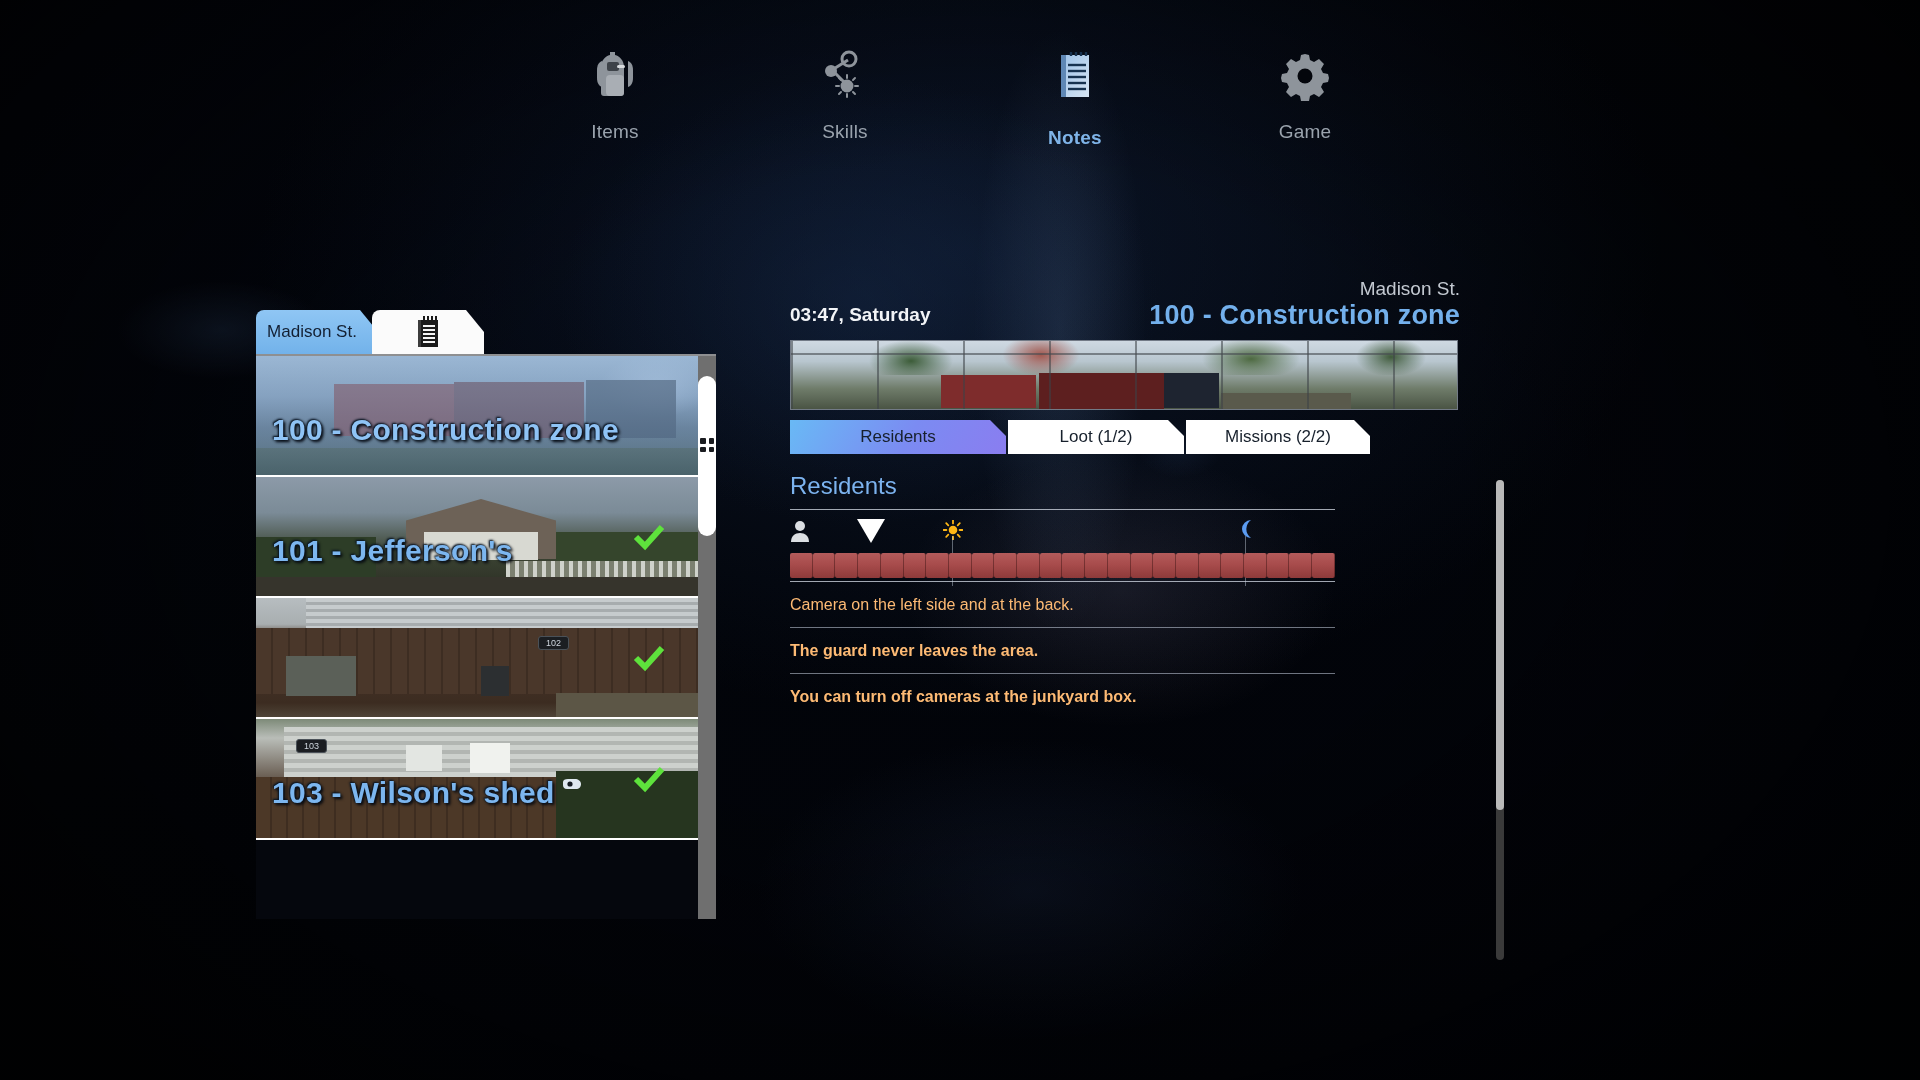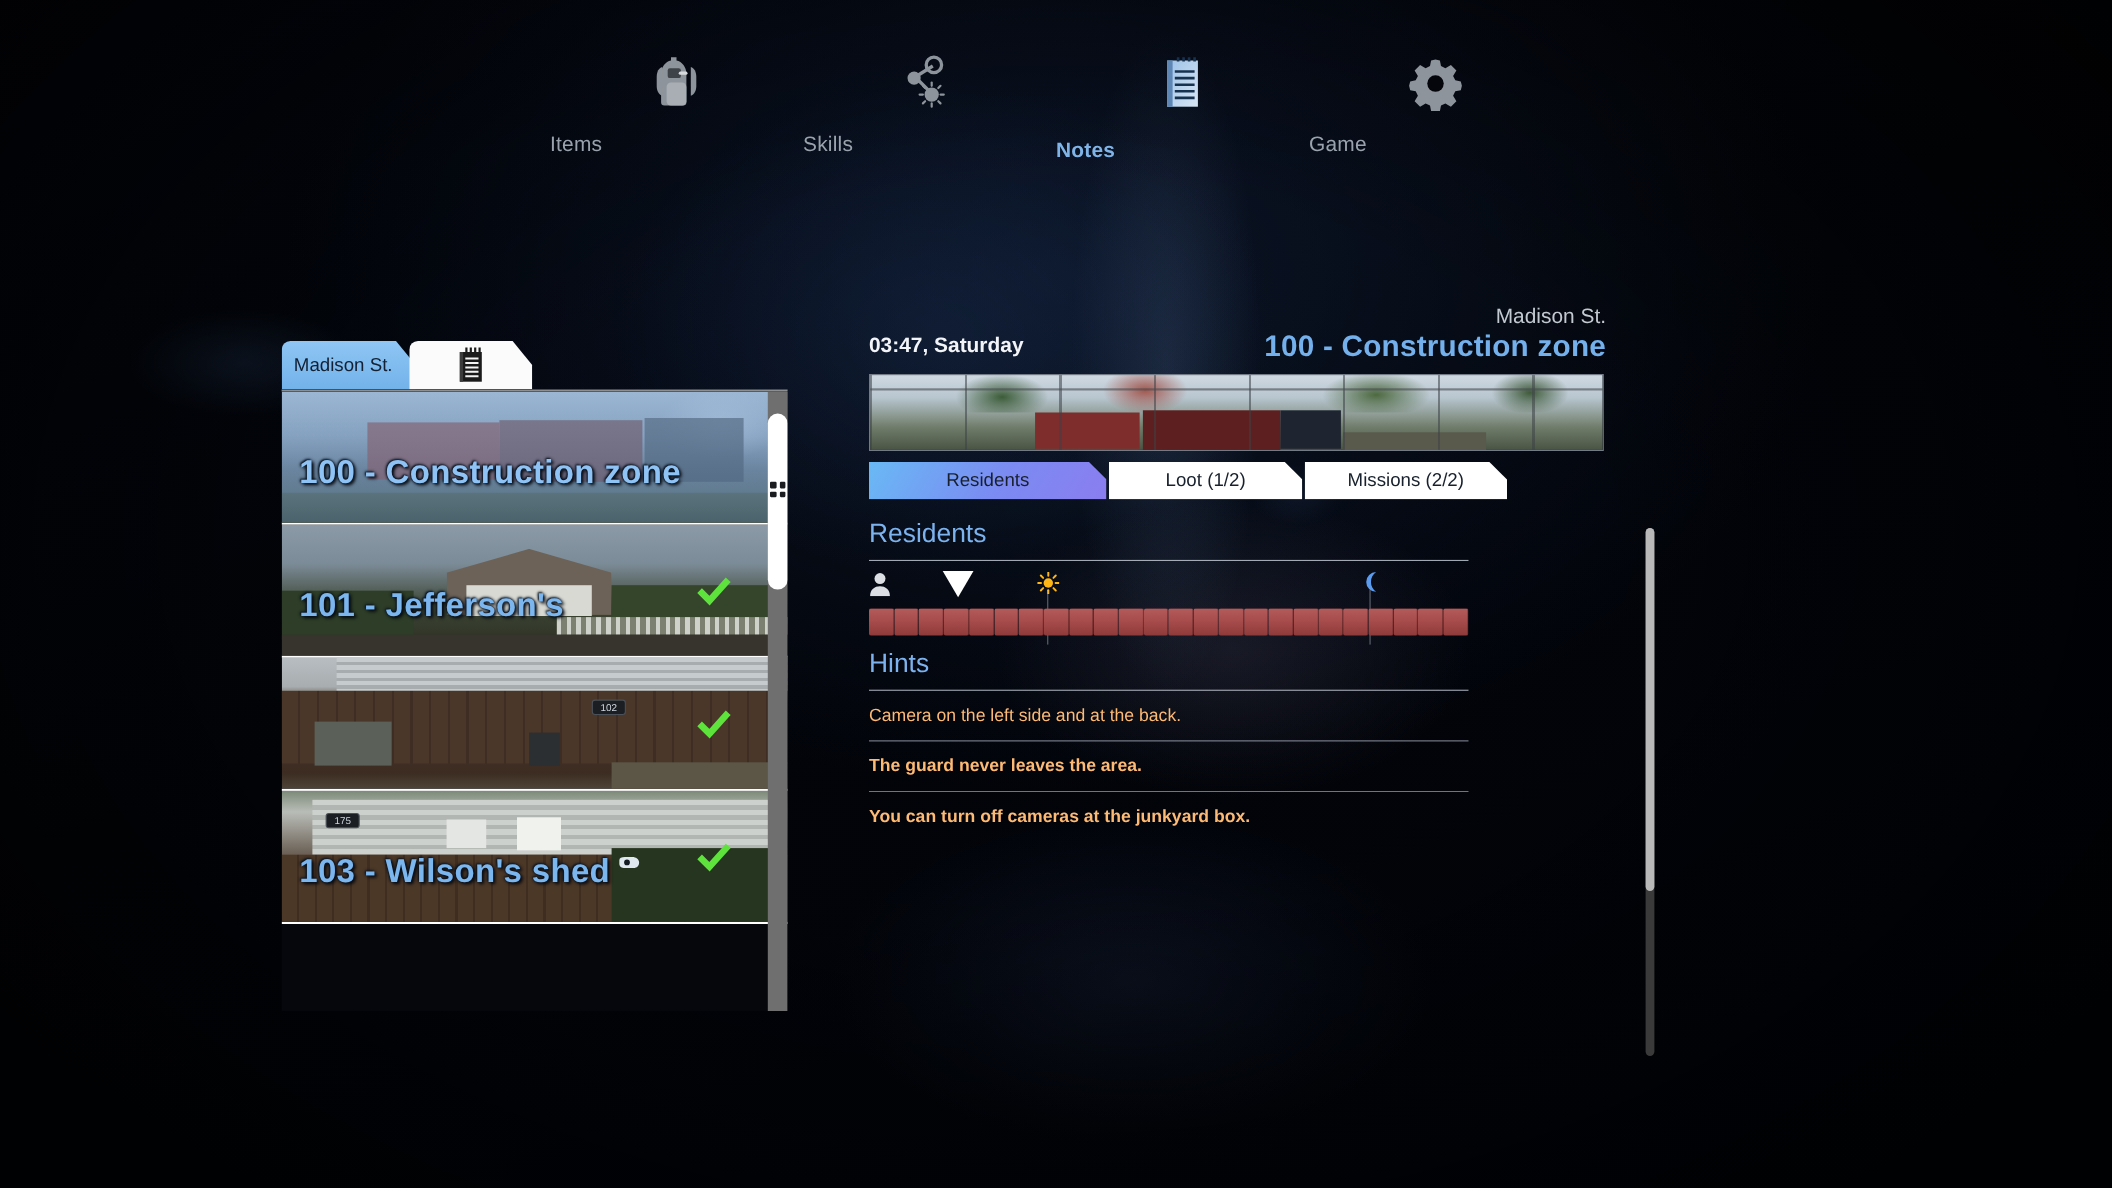--- a/index.html
+++ b/index.html
@@ -33,21 +33,21 @@
     pointer-events: none;
   }
 
   
   #topnav {
     position: absolute; top: 0; left: 0; width: 1920px; height: 190px;
     display: flex; justify-content: center; align-items: flex-start;
   }
   .nav-item {
     width: 230px; padding-top: 45px;
-    display: flex; flex-direction: column; 
+    display: flex; flex-direction: column; align-items: center;
     cursor: pointer;
   }
   .nav-icon { height: 62px; display: flex; align-items: center; justify-content: center; }
   .nav-label {
     margin-top: 14px; font-size: 19px; color: #9aa3ad; letter-spacing: .2px;
   }
   .nav-item.active .nav-label { color: #7fb4e8; font-weight: bold; margin-top: 20px; }
 
   
   #left-panel { position: absolute; left: 256px; top: 310px; width: 460px; }
@@ -349,21 +349,21 @@
     </div>
 
     <div class="loc-item">
       <div class="loc-thumb" style="
         background: linear-gradient(180deg,#7d8a78 0%,#b9bdb8 16%,#4a382a 62%,#33261c 100%);">
         <div style="position:absolute;left:28px;top:8px;width:420px;height:50px;background:repeating-linear-gradient(180deg,#cdd1cd 0 5px,#b2b6b2 5px 9px);"></div>
         <div style="position:absolute;left:150px;top:26px;width:36px;height:26px;background:#e3e6e2;"></div>
         <div style="position:absolute;left:214px;top:24px;width:40px;height:30px;background:#f0f2ee;"></div>
         <div style="position:absolute;left:0;top:58px;width:460px;height:63px;background:repeating-linear-gradient(90deg,#4c3827 0 14px,#3e2d20 14px 16px);"></div>
         <div style="position:absolute;left:300px;top:52px;width:160px;height:69px;background:#26351f;"></div>
-        <div class="loc-number-plate" style="left:40px;top:20px;">175</div>
+        <div class="loc-number-plate" style="left:40px;top:20px;">103</div>
         <svg class="cam-badge" viewBox="0 0 22 16">
           <path d="M2 5c0-2 2-3 5-3h7c3 0 6 2 6 5 0 3-2 5-5 5H6c-3 0-4-2-4-4z" fill="#dfe8ef"></path>
           <circle cx="9" cy="7" r="2.6" fill="#151b22"></circle>
         </svg>
       </div>
       <div class="loc-name">103 - Wilson's shed</div>
       <svg class="check" viewBox="0 0 34 34">
         <path d="M4 17l9 9L30 7" stroke="#5ee23c" stroke-width="6" fill="none"></path>
       </svg>
     </div>
@@ -467,21 +467,20 @@
         <span></span>
       <span></span>
         <span></span>
         <span></span>
         <span></span>
         <span></span>
         <span></span>
     </div>
   </div>
 
-  <div class="section-title">Hints</div>
   <div class="hr"></div>
 
   <div>
     <div class="hint-row">Camera on the left side and at the back.</div>
     <div class="hint-row">The guard never leaves the area.</div>
     <div class="hint-row">You can turn off cameras at the junkyard box.</div>
   </div>
 </div>
 
 <div id="right-scroll">

